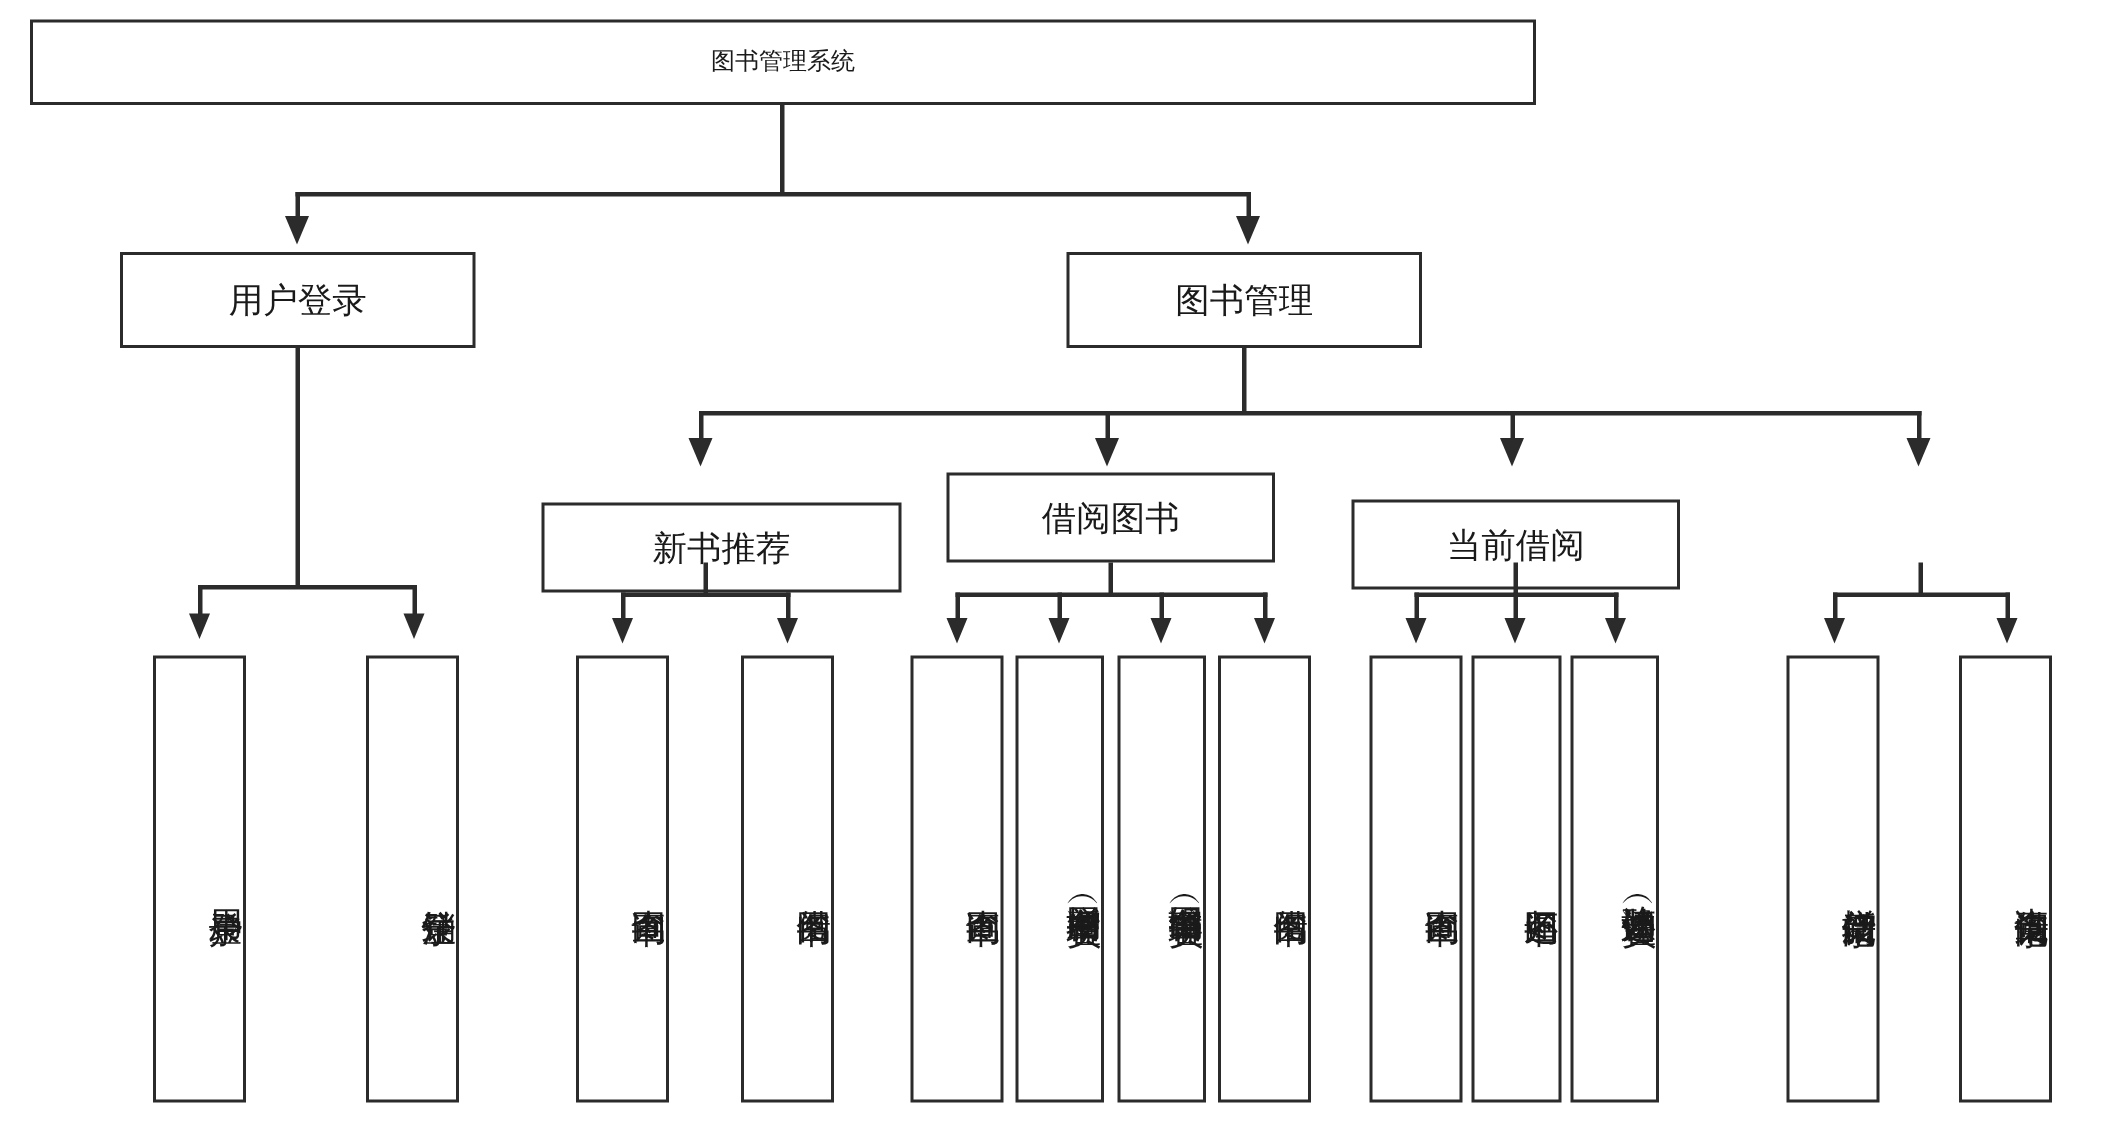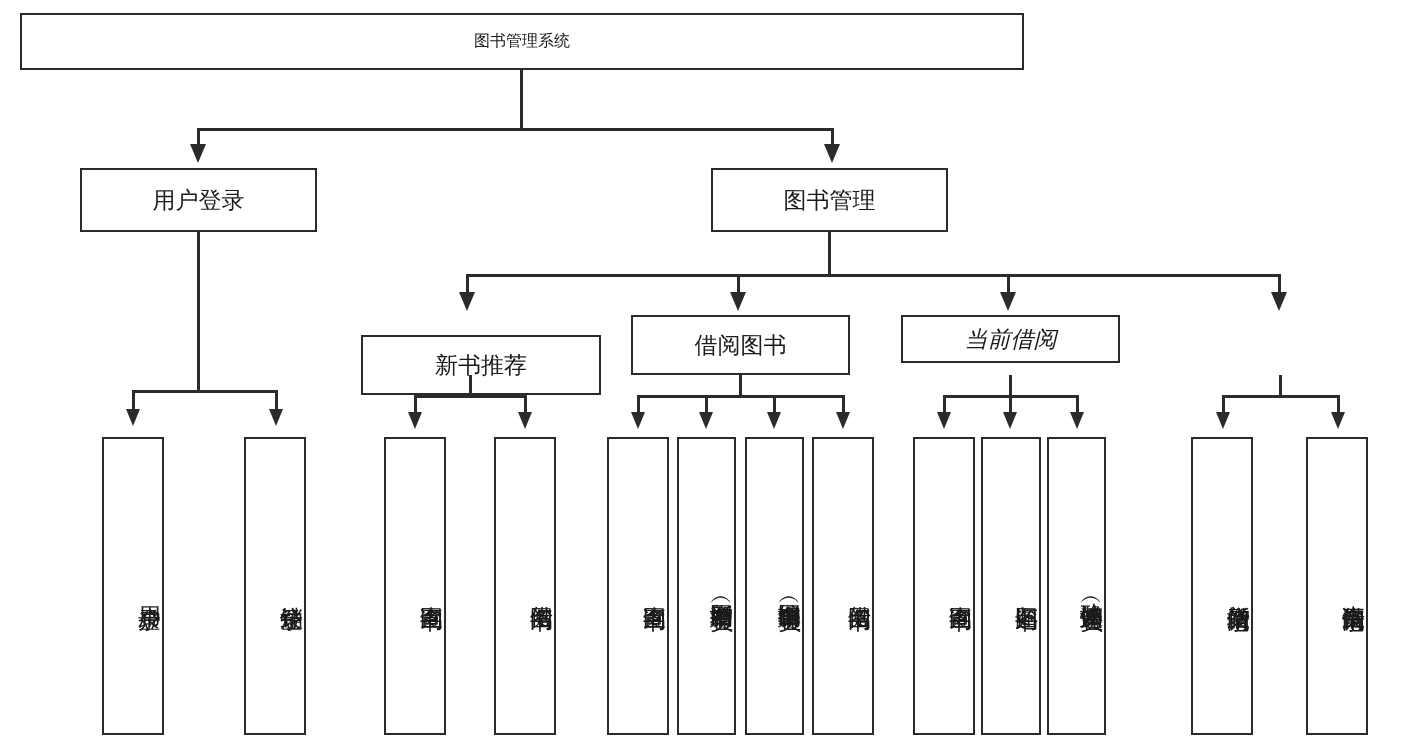--- a/index.html
+++ b/index.html
@@ -112,21 +112,21 @@
   <div class="arrow" style="left:459px; top:292px;"></div>
   <div class="edge v" style="left:737px; top:274px; width:3px; height:22px;"></div>
   <div class="arrow" style="left:730px; top:292px;"></div>
   <div class="edge v" style="left:1007px; top:274px; width:3px; height:22px;"></div>
   <div class="arrow" style="left:1000px; top:292px;"></div>
   <div class="edge v" style="left:1278px; top:274px; width:3px; height:22px;"></div>
   <div class="arrow" style="left:1271px; top:292px;"></div>
 
   <div class="node lvl3" style="left:361px; top:315px; width:240px; height:60px;margin-top:20px;">新书推荐</div>
   <div class="node lvl3" style="left:631px; top:315px; width:219px; height:60px;">借阅图书</div>
-  <div class="node lvl3" style="left:901px; top:315px; width:219px; height:48px;font-style:italic;">当前借阅</div>
+  <div class="node lvl3" style="left:901px; top:333px; width:219px; height:60px;">当前借阅</div>
 
   <div class="edge v" style="left:469px; top:375px; width:3px; height:22px;"></div>
   <div class="edge h" style="left:414px; top:395px; width:113px; height:3px;"></div>
   <div class="edge v" style="left:414px; top:395px; width:3px; height:20px;"></div>
   <div class="arrow small" style="left:408px; top:412px;"></div>
   <div class="edge v" style="left:524px; top:395px; width:3px; height:20px;"></div>
   <div class="arrow small" style="left:518px; top:412px;"></div>
 
   <div class="edge v" style="left:739px; top:375px; width:3px; height:22px;"></div>
   <div class="edge h" style="left:637px; top:395px; width:208px; height:3px;"></div>

